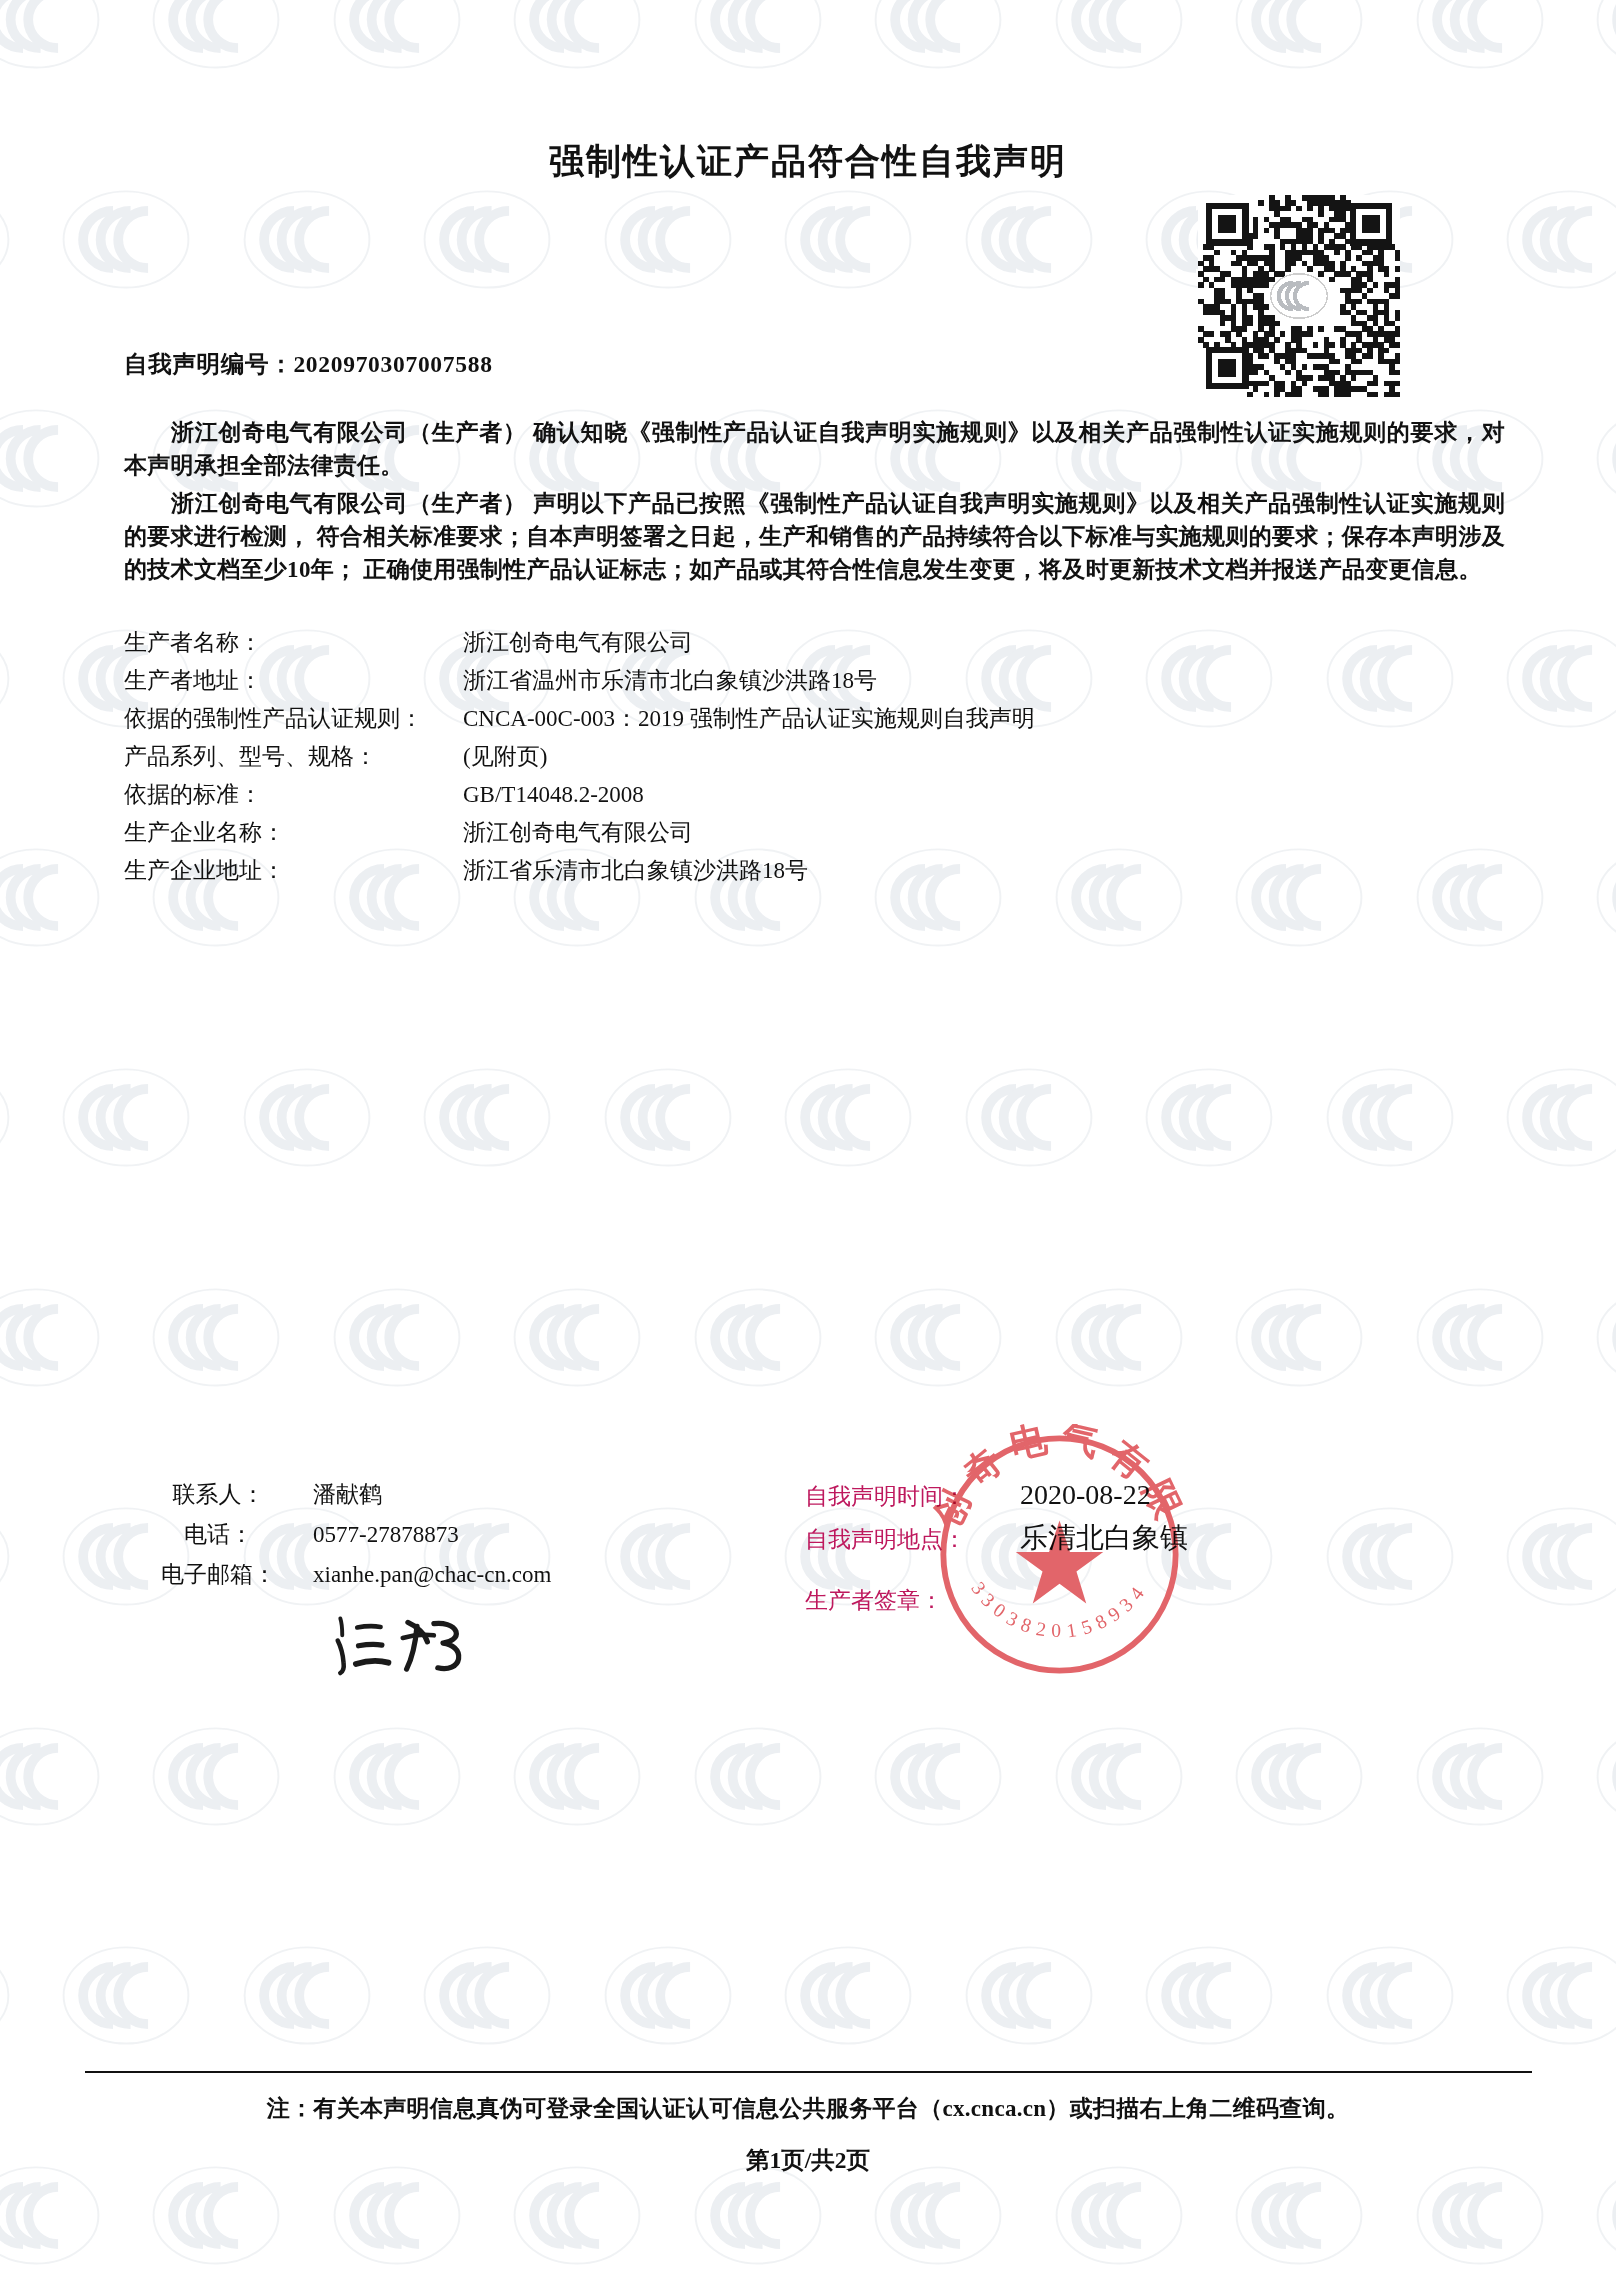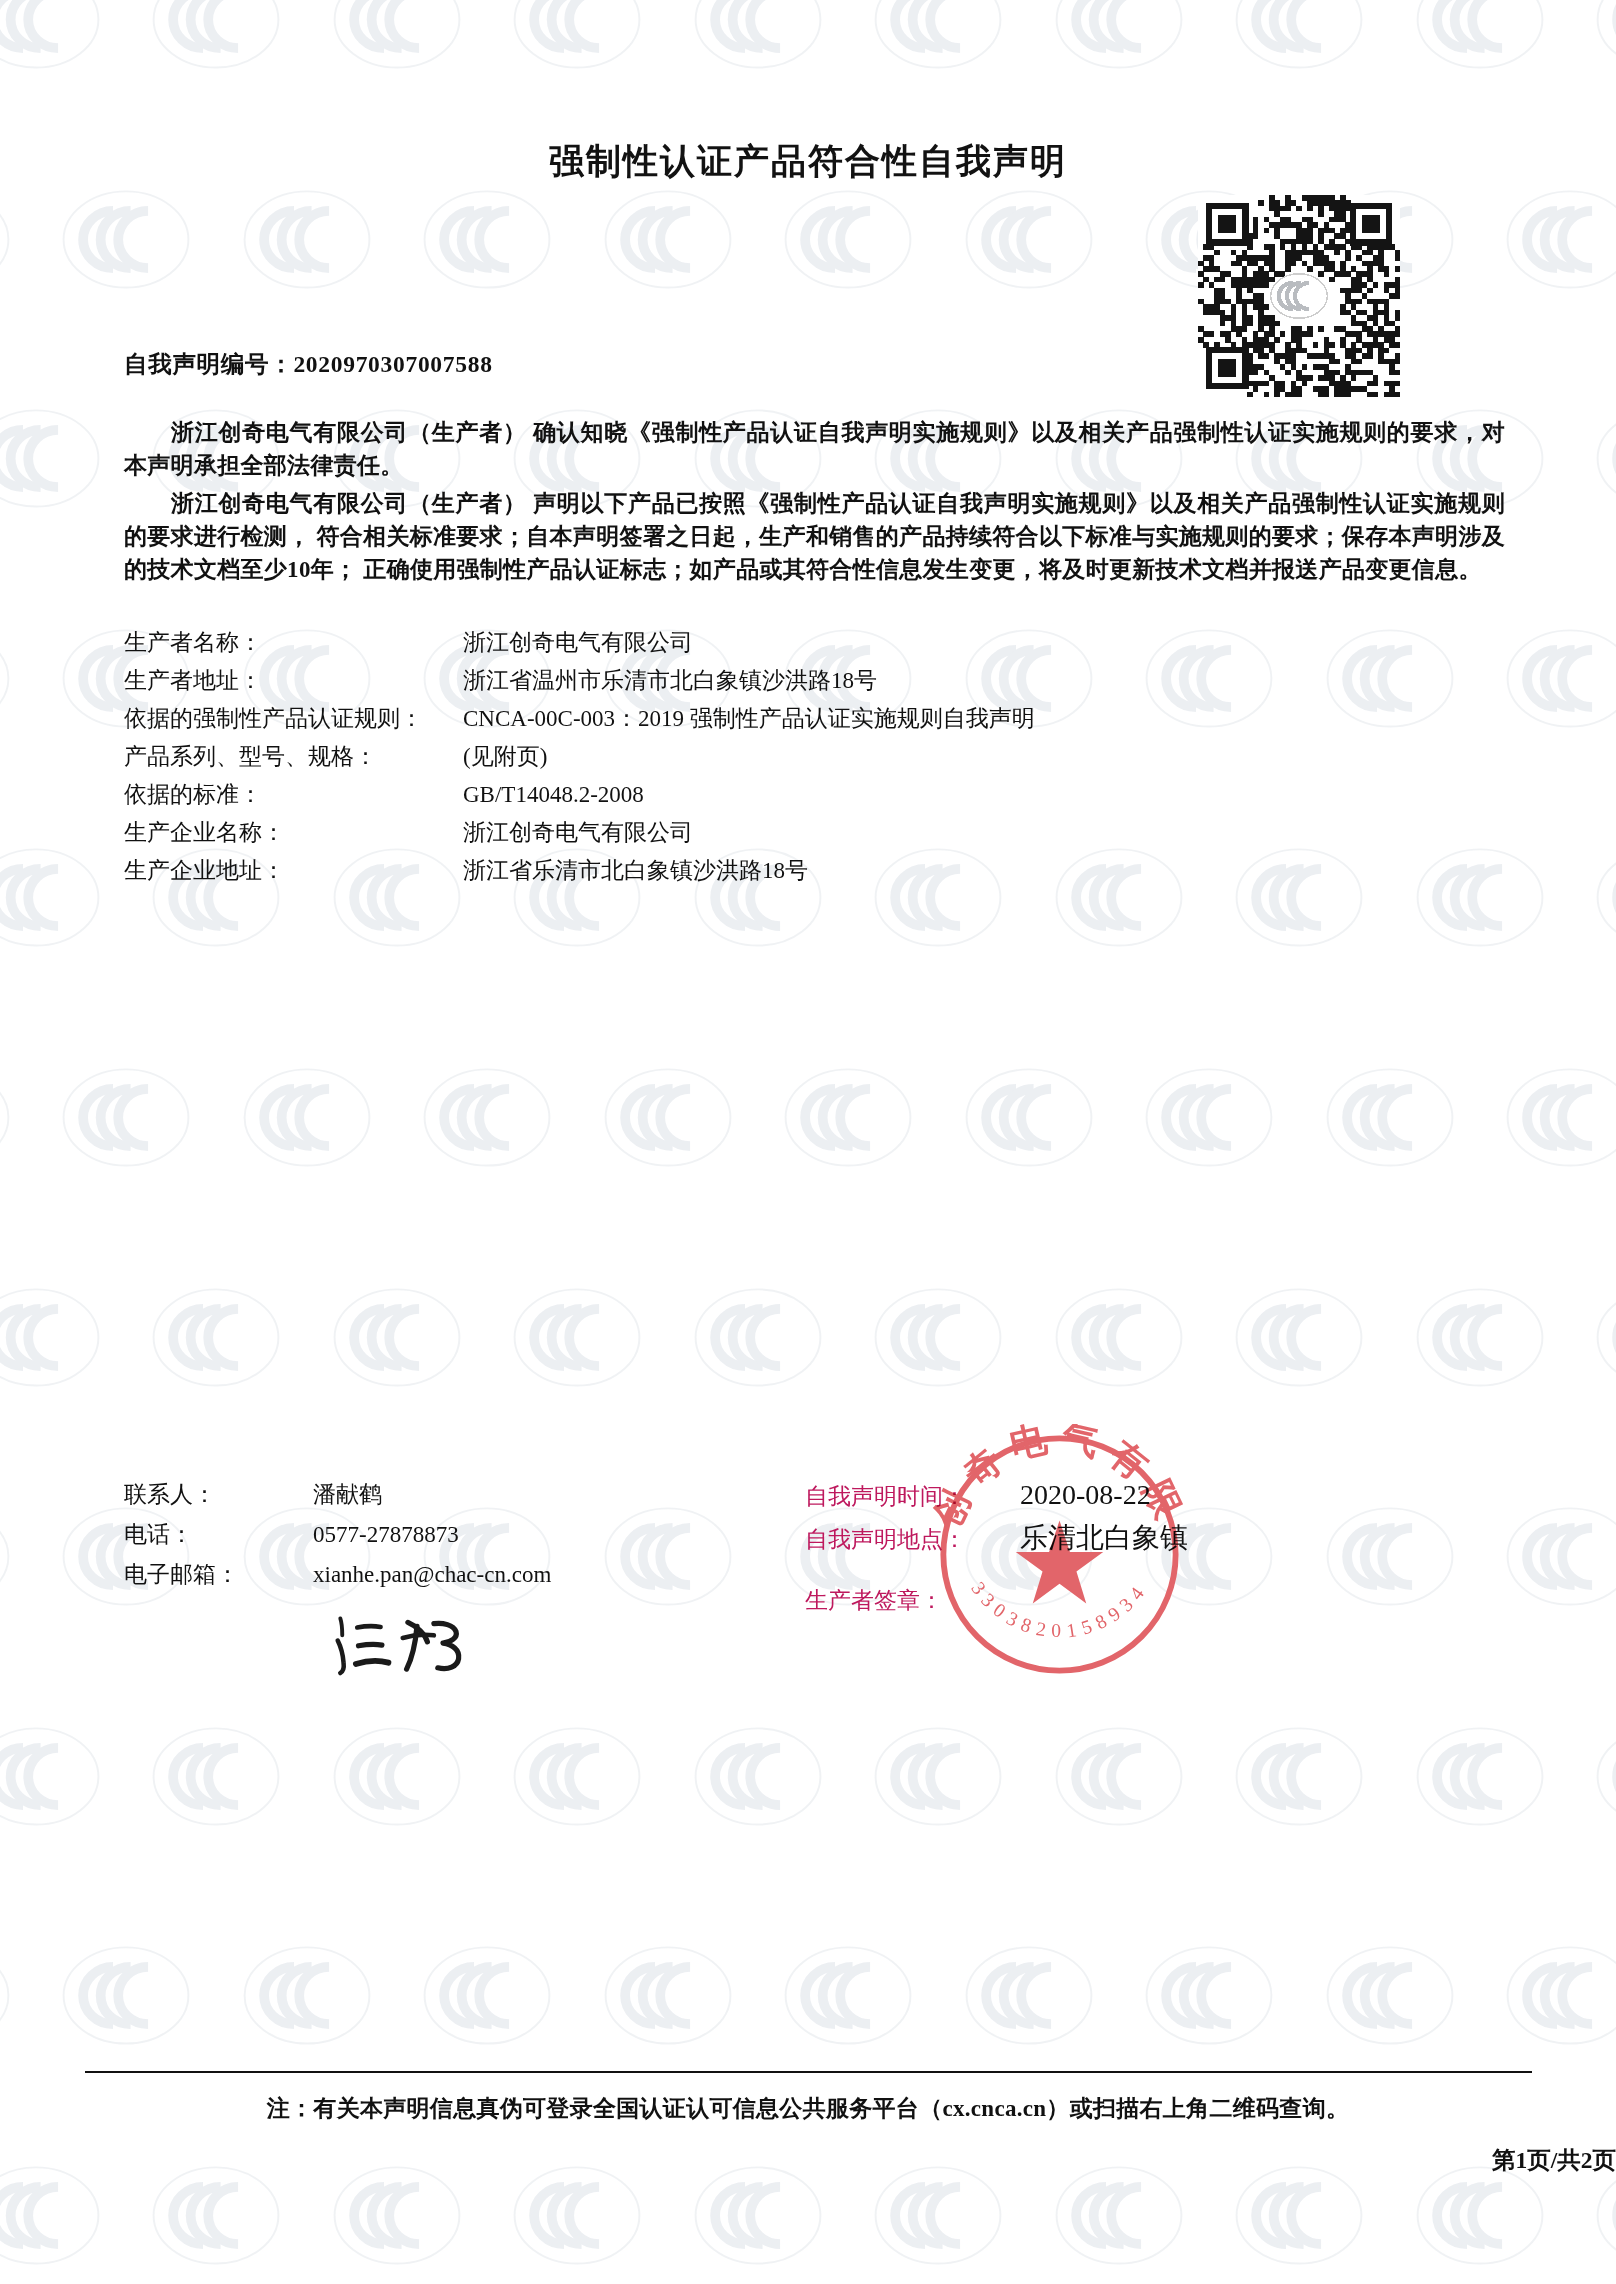--- a/index.html
+++ b/index.html
@@ -72,21 +72,21 @@
     color:#111;
     white-space:nowrap;
   }
   .info-value{
     font-size:23px;
     color:#111;
     white-space:nowrap;
   }
 
   .contact-block{
-    position:absolute;left:124px;top:1479px;width:652px;
+    position:absolute;left:124px;top:1479px;width:652px;text-align:center;
   }
   .contact-row{
     display:flex;align-items:baseline;height:40px;
   }
   .contact-label{width:189px;font-size:23px;color:#111;white-space:nowrap;}
   .contact-value{font-size:23px;color:#111;white-space:nowrap;}
 
   .sign-block{
     position:absolute;left:805px;top:1479px;width:586px;
   }
@@ -116,21 +116,21 @@
   .footer-note{
     position:absolute;left:0;right:0;top:2093px;
     text-align:center;
     font-weight:bold;
     font-size:23px;
     color:#111;
     letter-spacing:0.3px;
   }
   .page-no{
     position:absolute;left:0;right:0;top:2144px;
-    text-align:right;
+    text-align:center;
     font-size:23.5px;
     font-weight:bold;
     color:#111;
   }
 </style>
 </head>
 <body>
 
 <div class="page">
 

